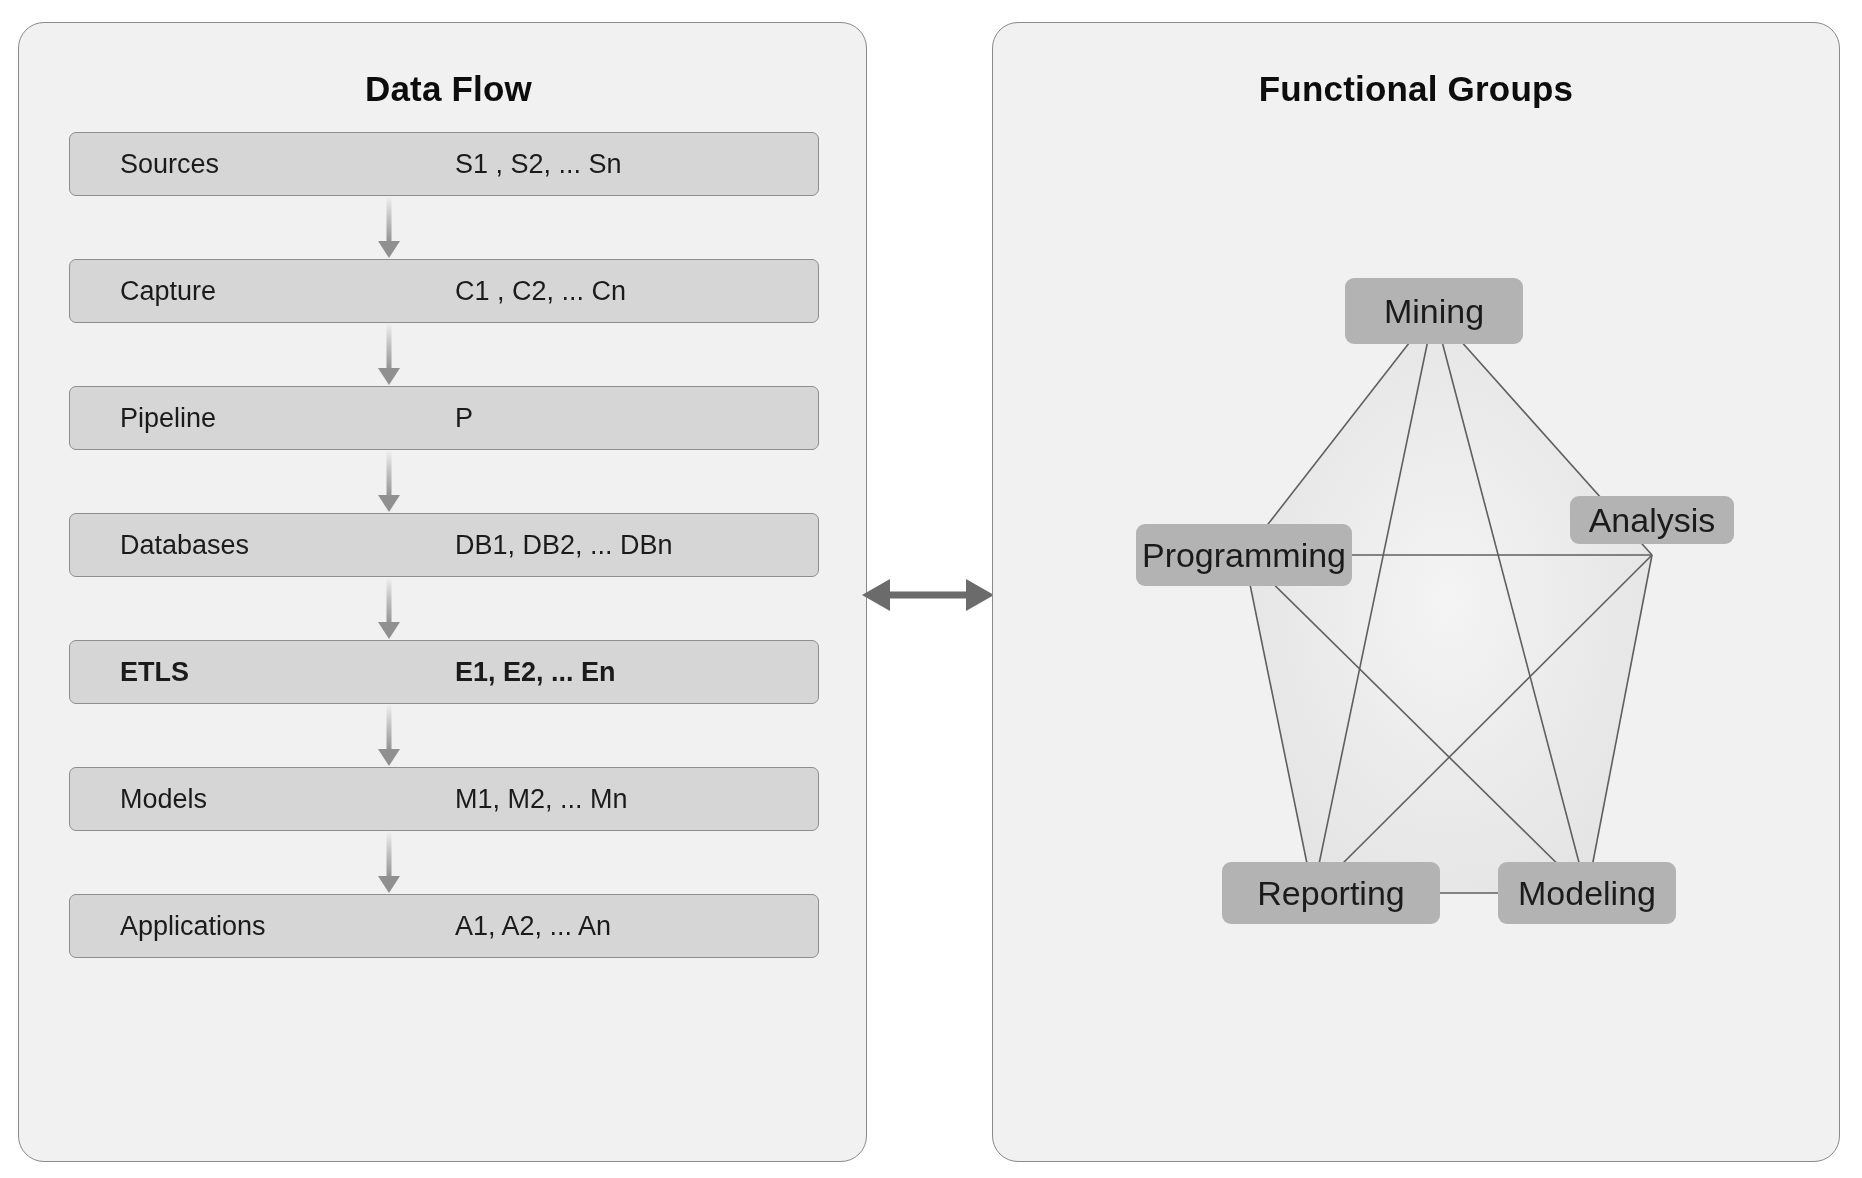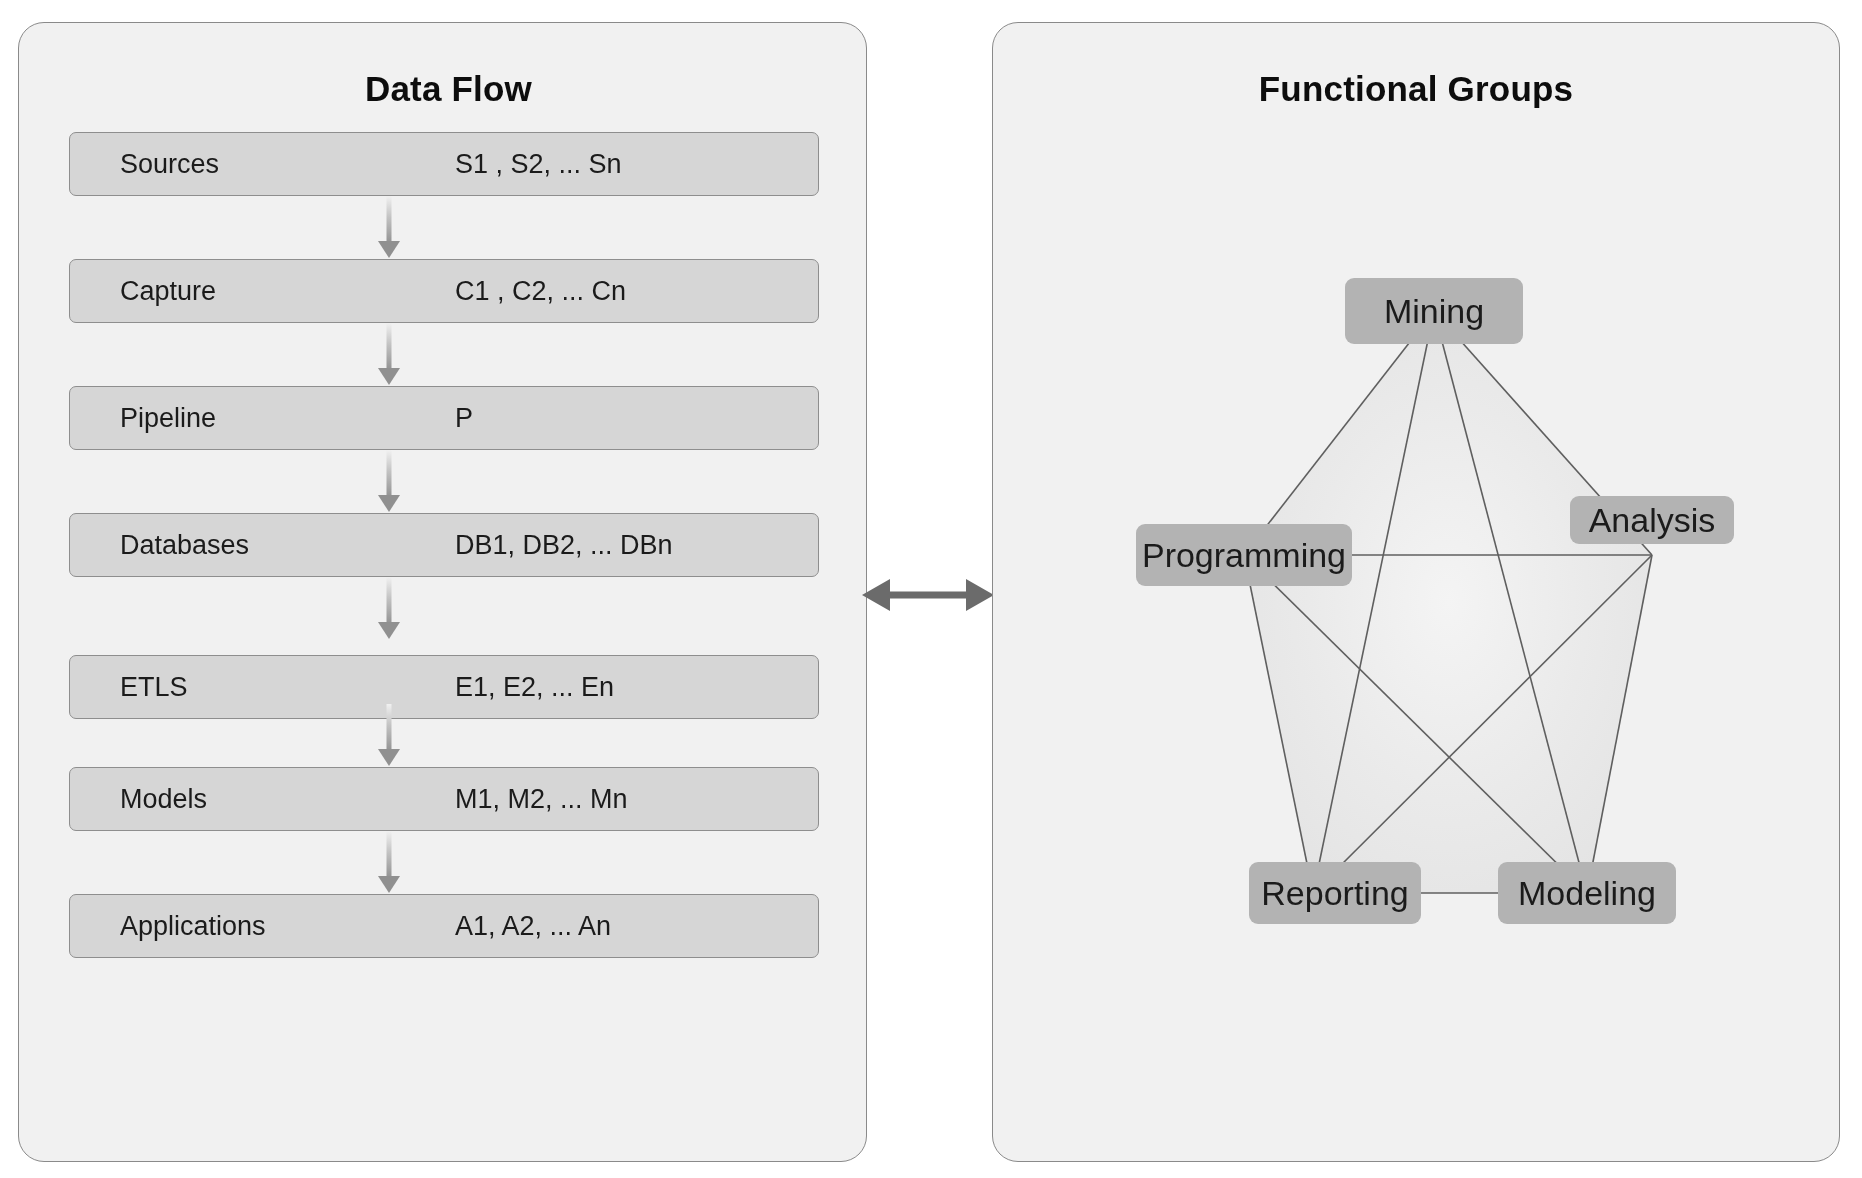--- a/index.html
+++ b/index.html
@@ -122,21 +122,21 @@
           <span class="flow-value">C1 , C2, ... Cn</span>
         </div>
         <div class="flow-row" style="top: 363px;">
           <span class="flow-label">Pipeline</span>
           <span class="flow-value">P</span>
         </div>
         <div class="flow-row" style="top: 490px;">
           <span class="flow-label">Databases</span>
           <span class="flow-value">DB1,  DB2,  ... DBn</span>
         </div>
-        <div class="flow-row" style="top: 632px;">
+        <div class="flow-row" style="top: 617px; font-weight: bold;">
           <span class="flow-label">ETLS</span>
           <span class="flow-value">E1,  E2,  ... En</span>
         </div>
         <div class="flow-row" style="top: 744px;">
           <span class="flow-label">Models</span>
           <span class="flow-value">M1,  M2,  ... Mn</span>
         </div>
         <div class="flow-row" style="top: 871px;">
           <span class="flow-label">Applications</span>
           <span class="flow-value">A1,  A2,  ... An</span>
@@ -261,21 +261,21 @@
     <div id="node-layer">
         <div class="node" style="left: 352px; top: 255px; width: 178px; height: 66px;">
           <span>Mining</span>
         </div>
         <div class="node" style="left: 143px; top: 501px; width: 216px; height: 62px;">
           <span>Programming</span>
         </div>
         <div class="node" style="left: 577px; top: 473px; width: 164px; height: 48px;">
           <span>Analysis</span>
         </div>
-        <div class="node" style="left: 229px; top: 839px; width: 172px; height: 62px; margin-left: 27px;">
+        <div class="node" style="left: 229px; top: 839px; width: 218px; height: 62px;">
           <span>Reporting</span>
         </div>
         <div class="node" style="left: 505px; top: 839px; width: 178px; height: 62px;">
           <span>Modeling</span>
         </div>
       </div>
   </div>
 
 </div>
 

